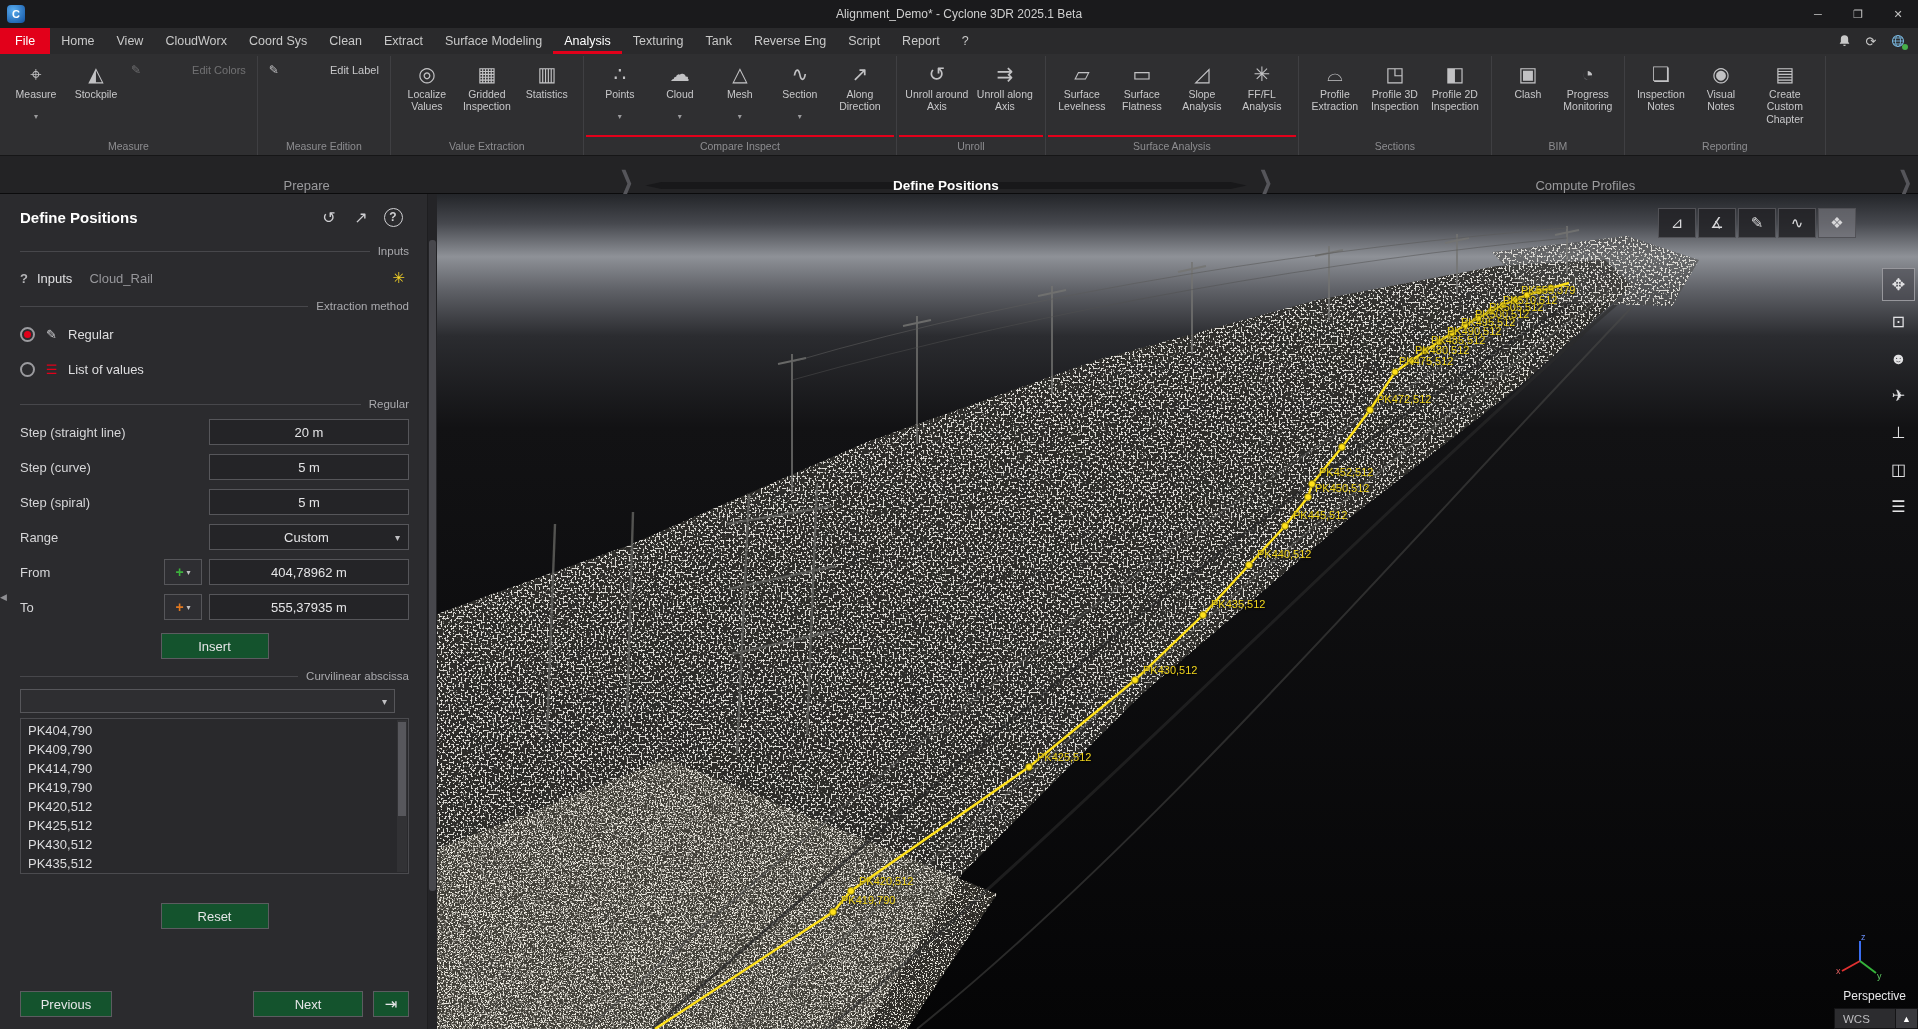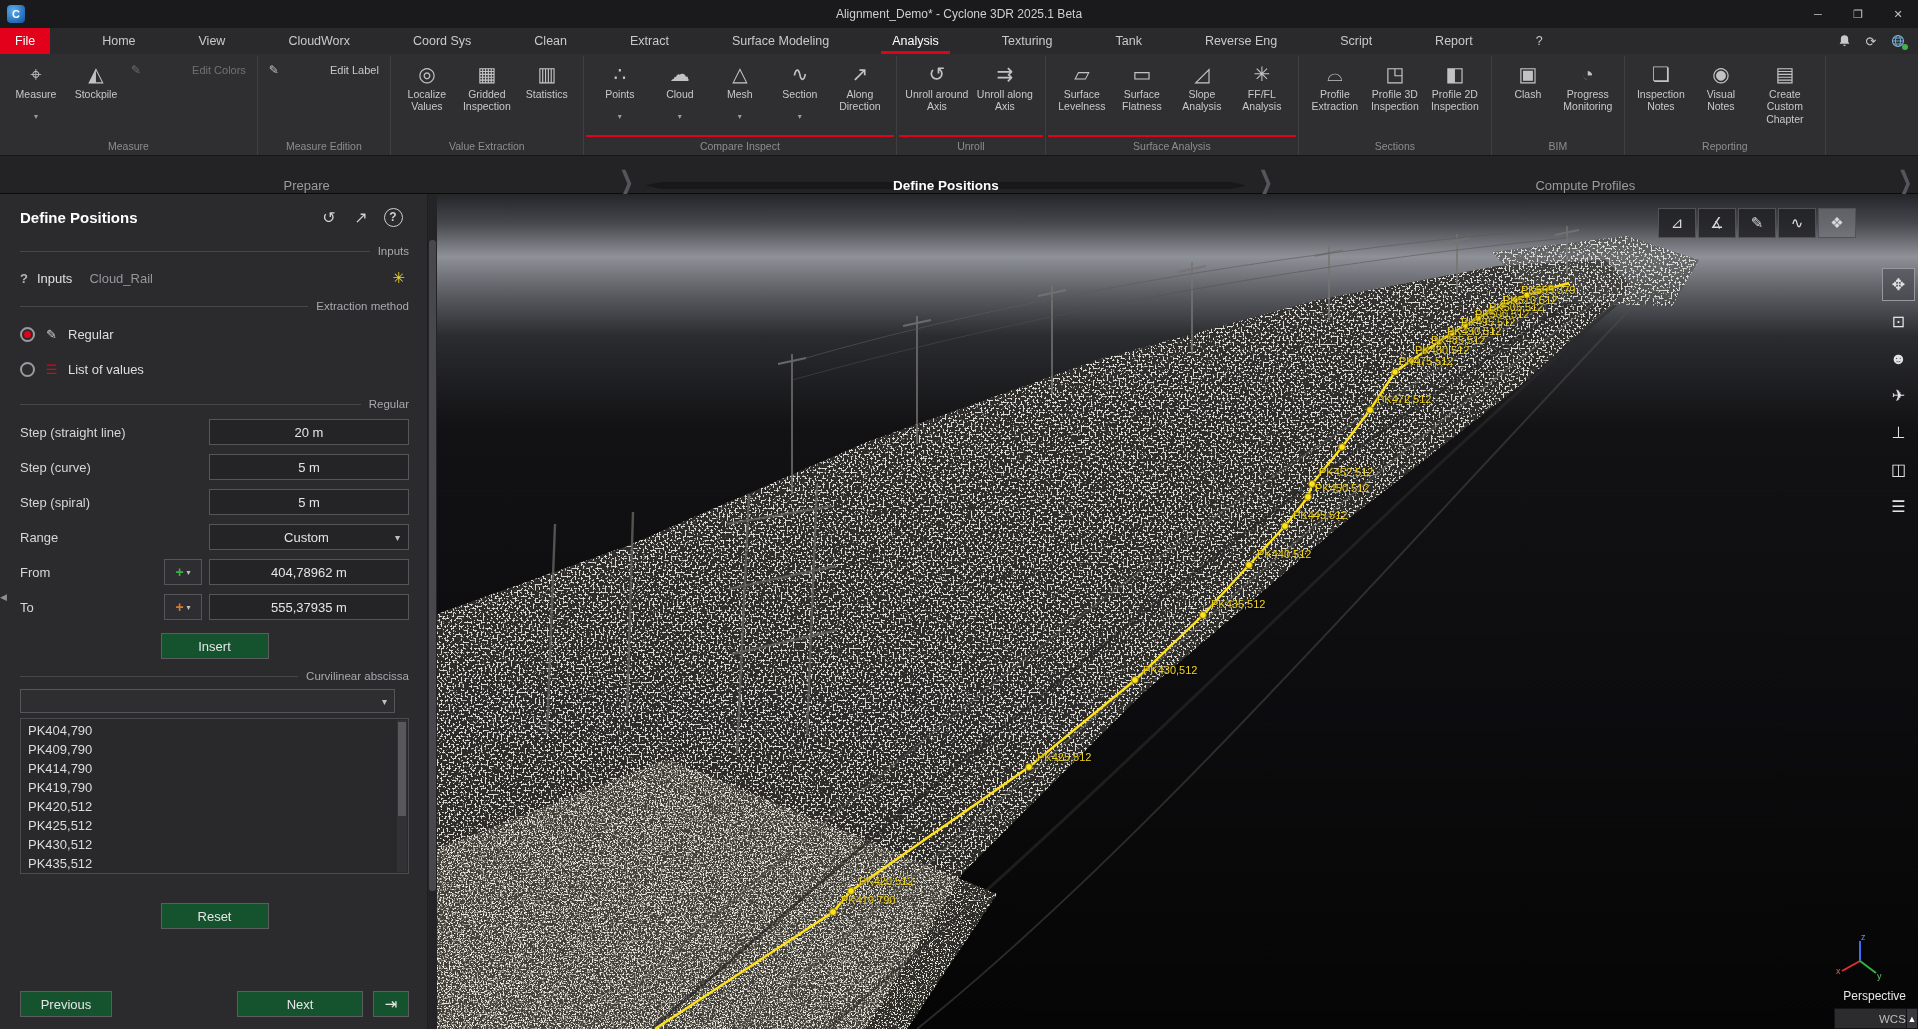--- a/index.html
+++ b/index.html
@@ -12,21 +12,21 @@
   .app-icon { width:18px; height:18px; margin-left:7px; border-radius:4px;
     background:radial-gradient(circle at 35% 30%, #5aaef0, #0f4f9e); color:#fff; font-size:11px; font-weight:bold;
     display:flex; align-items:center; justify-content:center; }
   .title-text { position:absolute; left:50%; transform:translateX(-50%); font-size:12px; color:#cfcfcf; }
   .win-controls { margin-left:auto; display:flex; height:100%; }
   .win-btn { width:40px; display:flex; align-items:center; justify-content:center; color:#c2c2c2; font-size:11px; }
 
   
   .menubar { height:26px; background:#2a2a2c; display:flex; align-items:stretch; font-size:12.5px; color:#c9c9c9; }
   .menu-file { background:#e2001a; color:#fff; padding:0 15px; display:flex; align-items:center; }
-  .menu-item { padding:0 11px; display:flex; align-items:center;margin-left:41px; }
+  .menu-item { padding:0 11px; display:flex; align-items:center; }
   .menu-item.active { color:#fff; box-shadow: inset 0 -3px 0 #e2001a; }
   .menu-right { margin-left:auto; display:flex; align-items:center; gap:11px; padding-right:12px; }
   .tb-ico { display:flex; align-items:center; justify-content:center; width:16px; height:16px; color:#c9c9c9; font-size:13px; position:relative; }
   .badge-dot { position:absolute; right:-2px; bottom:-1px; width:6px; height:6px; border-radius:50%; background:#47b04b; }
 
   
   .ribbon { height:102px; background:#2f2f31; display:flex; border-bottom:1px solid #161617; padding-top:2px; }
   .rgroup { display:flex; flex-direction:column; border-right:1px solid #3f3f42; padding:0 2px; }
   .rgroup-items { flex:1; display:flex; align-items:flex-start; padding:2px 4px 0; }
   .rgroup.accent .rgroup-items { box-shadow: inset 0 -2px 0 #e2001a; }
@@ -97,40 +97,40 @@
   .combo { height:24px; border:1px solid #56565a; background:#2e2e31; display:flex; align-items:center;
     padding:0 7px; margin:2px 14px 5px 0; }
   .combo .chev { margin-left:auto; font-size:10px; color:#c0c0c3; }
   .listbox { height:156px; background:#29292c; border:1px solid #4b4b4f; position:relative; overflow:hidden;
     font-size:13px; color:#dcdcde; padding:2px 0; }
   .litem { padding:0 7px; line-height:19px; height:19px; }
   .lscroll { position:absolute; top:1px; bottom:1px; right:1px; width:10px; background:#323235; }
   .lthumb { position:absolute; top:2px; left:1px; right:1px; height:62%; background:#57575c; }
   .pfooter { margin-top:auto; display:flex; align-items:center; }
   .prev-btn { width:92px; }
-  .next-btn { width:126px; margin-left:auto; }
+  .next-btn { width:110px; margin-left:auto; }
   .exit-btn { width:36px; font-size:15px; margin-left:10px; }
   .panel-scrollbar { width:10px; background:#242427; position:relative; border-left:1px solid #1e1e20; }
   .ps-thumb { position:absolute; top:46px; left:1px; right:1px; height:78%; background:#47474c; border-radius:3px; }
 
   
   .viewport { flex:1; position:relative; background:#000; overflow:hidden; }
   .scene { position:absolute; inset:0; width:100%; height:100%; }
   .vlabel { position:absolute; color:#f2d61c; font-size:11px; white-space:nowrap; text-shadow:0 1px 2px rgba(0,0,0,.95); }
   .vtoolbar { position:absolute; top:14px; right:62px; display:flex; gap:2px; }
   .vtool { width:38px; height:30px; background:rgba(34,34,38,.85); border:1px solid #515156; display:flex;
     align-items:center; justify-content:center; color:#d8d8da; font-size:15px; }
   .vtool.active { background:rgba(125,125,132,.6); }
   .vrail { position:absolute; top:74px; right:3px; display:flex; flex-direction:column; gap:4px; }
   .vrail-btn { width:33px; height:33px; display:flex; align-items:center; justify-content:center; color:#e2e2e4; font-size:16px; }
   .vrail-btn.active { border:1px solid #97979c; background:rgba(70,70,76,.55); }
   .axis-gizmo { position:absolute; right:36px; bottom:44px; }
   .persp { position:absolute; right:12px; bottom:26px; font-size:12px; color:#e8e8ea; }
   .wcsbar { position:absolute; right:0; bottom:0; width:84px; height:21px; background:#2c2c2f; border:1px solid #141416;
-    display:flex; align-items:center;padding-left:36px; }
+    display:flex; align-items:center; }
   .wcstext { font-size:11.5px; color:#bcbcbf; padding-left:8px; flex:1; }
   .wcs-btn { width:22px; height:100%; background:#3a3a3e; color:#fff; font-size:9px; display:flex; align-items:center;
     justify-content:center; border-left:1px solid #141416; }
 </style>
 </head>
 <body>
 
 <div class="app">
 
   <div class="titlebar">

